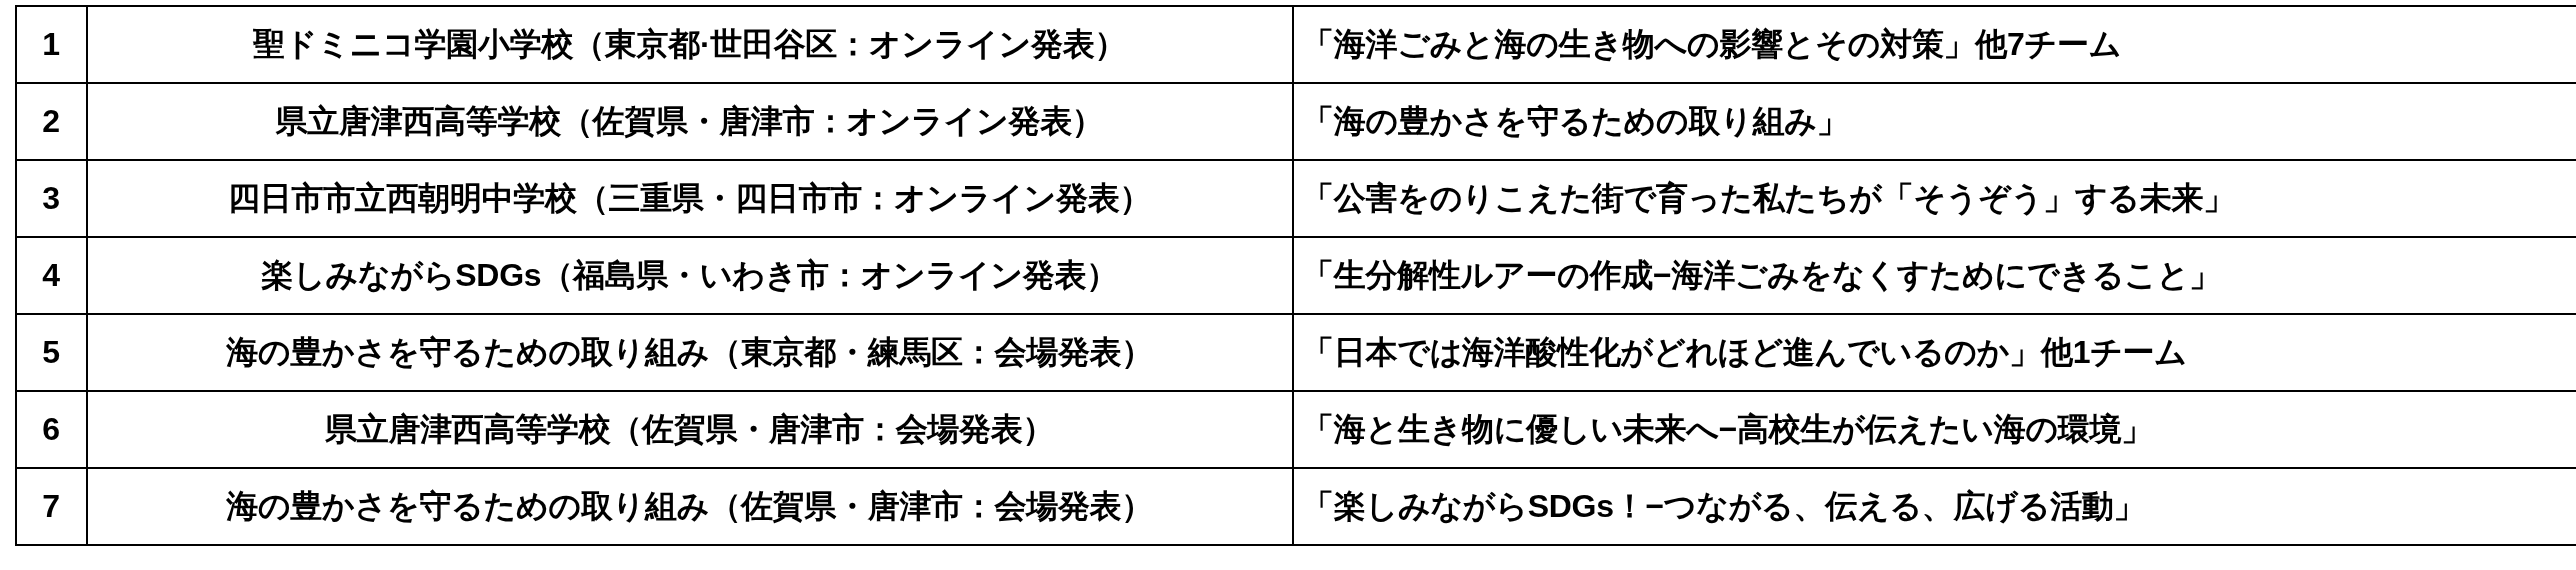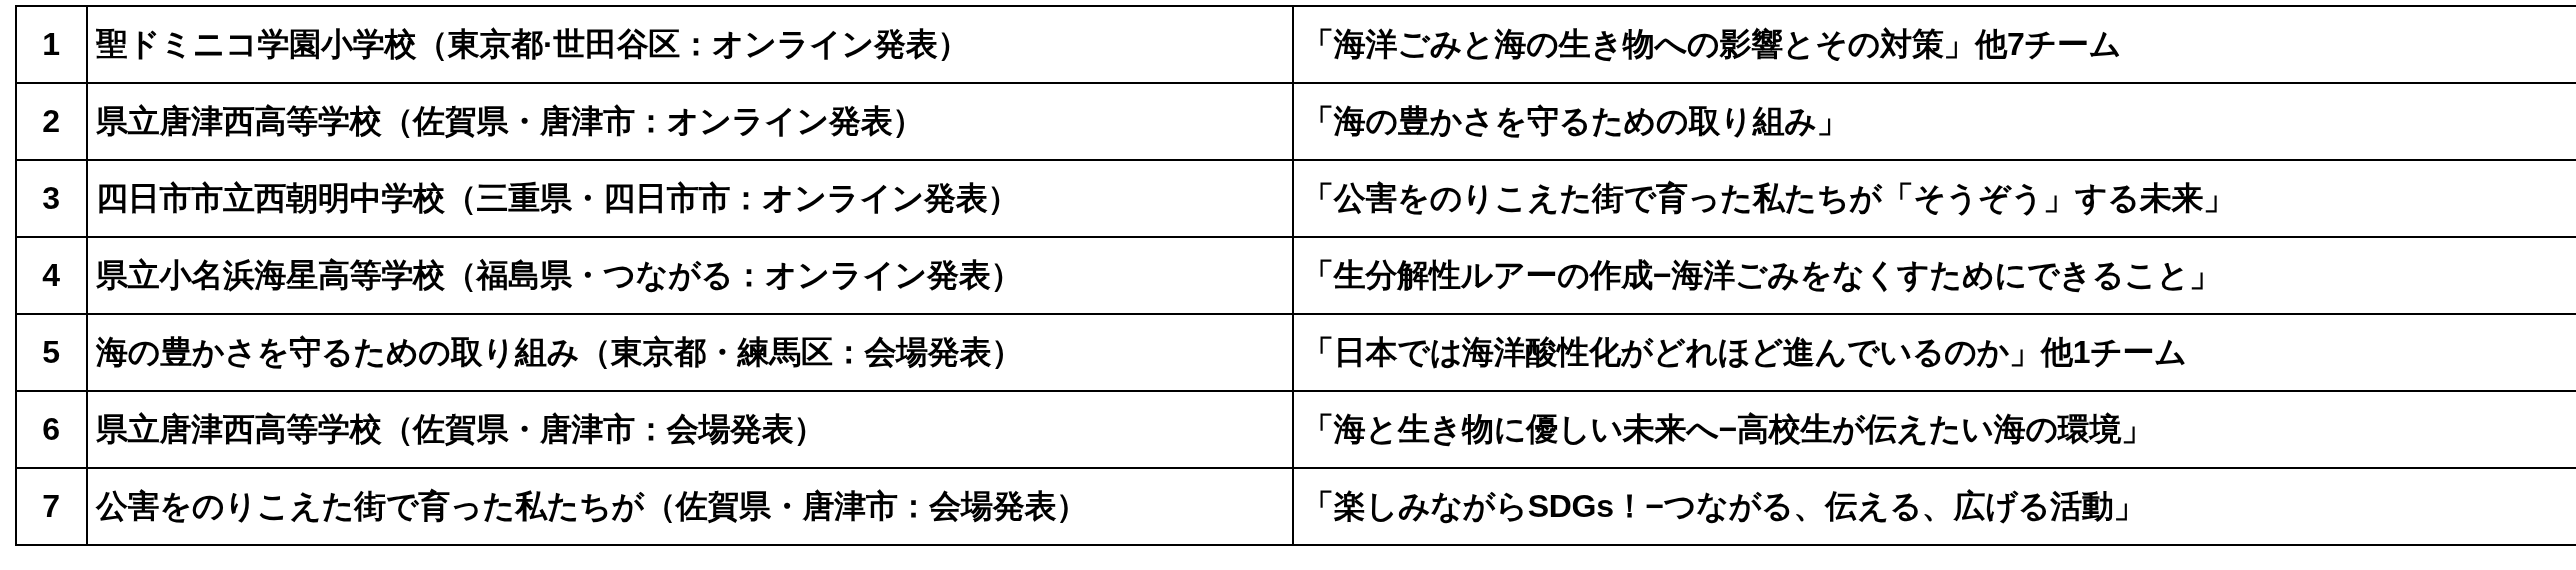--- a/index.html
+++ b/index.html
@@ -39,21 +39,21 @@
     overflow: hidden;
   }
   td.col-num {
     width: 52px;
     text-align: center;
     padding: 0;
     font-size: 32px;
   }
   td.col-school {
     width: 1187px;
-    text-align: left;
+    text-align: center;
   }
   td.col-title {
     width: 1278px;
     text-align: left;
   }
   .cell-inner {
     display: block;
     line-height: 1.05;
   }
 </style>
@@ -94,21 +94,21 @@
           </td>
         <td class="col-title">
             <span class="cell-inner">「公害をのりこえた街で育った私たちが「そうぞう」する未来」</span>
           </td>
       </tr>
       <tr>
         <td class="col-num">
             <span class="cell-inner">4</span>
           </td>
         <td class="col-school">
-            <span class="cell-inner">県立小名浜海星高等学校（福島県・つながる：オンライン発表）</span>
+            <span class="cell-inner">楽しみながらSDGs（福島県・いわき市：オンライン発表）</span>
           </td>
         <td class="col-title">
             <span class="cell-inner">「生分解性ルアーの作成−海洋ごみをなくすためにできること」</span>
           </td>
       </tr>
       <tr>
         <td class="col-num">
             <span class="cell-inner">5</span>
           </td>
         <td class="col-school">
@@ -127,21 +127,21 @@
           </td>
         <td class="col-title">
             <span class="cell-inner">「海と生き物に優しい未来へ−高校生が伝えたい海の環境」</span>
           </td>
       </tr>
       <tr>
         <td class="col-num">
             <span class="cell-inner">7</span>
           </td>
         <td class="col-school">
-            <span class="cell-inner">公害をのりこえた街で育った私たちが（佐賀県・唐津市：会場発表）</span>
+            <span class="cell-inner">海の豊かさを守るための取り組み（佐賀県・唐津市：会場発表）</span>
           </td>
         <td class="col-title">
             <span class="cell-inner">「楽しみながらSDGs！−つながる、伝える、広げる活動」</span>
           </td>
       </tr>
     </tbody>
   </table>
 </div>
 
 

